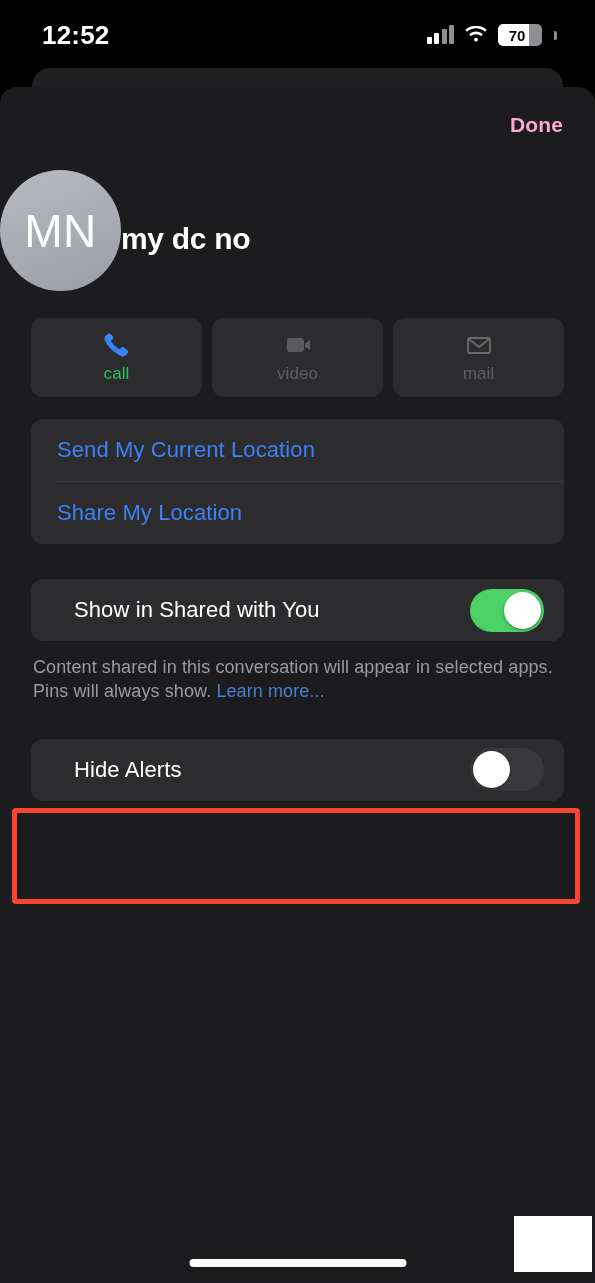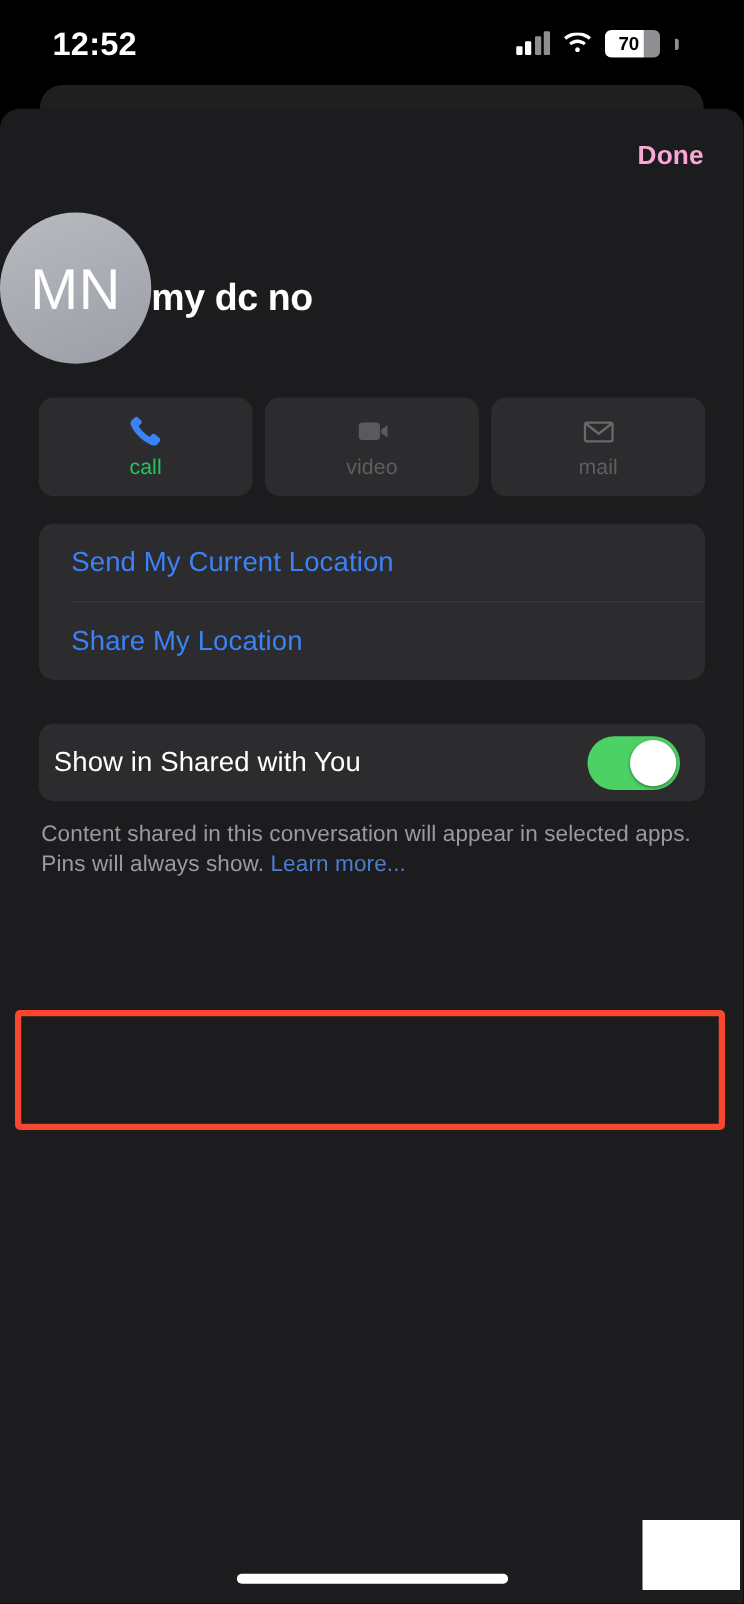--- a/index.html
+++ b/index.html
@@ -18,21 +18,21 @@
 
   
   .status-bar {
     position: absolute;
     top: 0; left: 0;
     width: 595px;
     height: 70px;
     display: flex;
     align-items: center;
     justify-content: space-between;
-    padding: 0 52px 0 42px;
+    padding: 0 38px 0 42px;
     box-sizing: border-box;
     z-index: 40;
   }
   .status-time {
     color: #ffffff;
     font-size: 26px;
     font-weight: bold;
     letter-spacing: 0.2px;
   }
   .status-right {
@@ -210,21 +210,21 @@
     height: 1px;
     background: #3a3a3c;
     margin-left: 26px;
   }
   .toggle-group { margin-top: 35px; }
   .toggle-row {
     height: 62px;
     display: flex;
     align-items: center;
     justify-content: space-between;
-    padding: 0 20px 0 12px;
+    padding: 0 20px 0 43px;
     box-sizing: border-box;
   }
   .toggle-row .row-label {
     color: #ffffff;
     font-size: 22px;
     letter-spacing: 0.1px;
   }
 
   .switch {
     width: 74px;
@@ -376,19 +376,27 @@
       <div class="switch on">
         <div class="knob"></div>
       </div>
     </div>
   </div>
 
   <div class="footer-note">
     <span>Content shared in this conversation will appear in selected apps. Pins will always show. </span><span class="learn-more">Learn more...</span>
   </div>
 
+  <div class="group toggle-group">
+    <div class="toggle-row">
+      <span class="row-label">Hide Alerts</span>
+      <div class="switch off">
+        <div class="knob"></div>
+      </div>
+    </div>
+  </div>
 
 </div>
 
 <div class="annotation-box"></div>
 
 <div class="home-indicator"></div>
 <div class="white-block"></div>
 
 </body></html>

